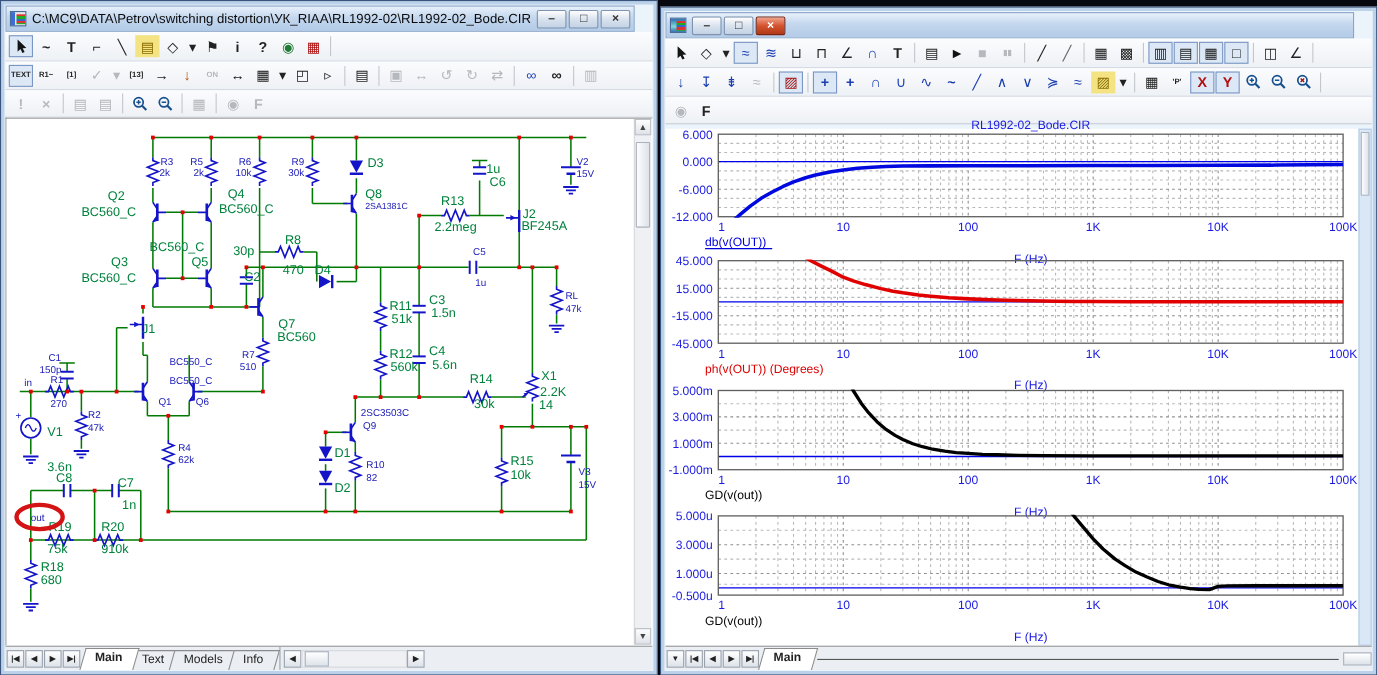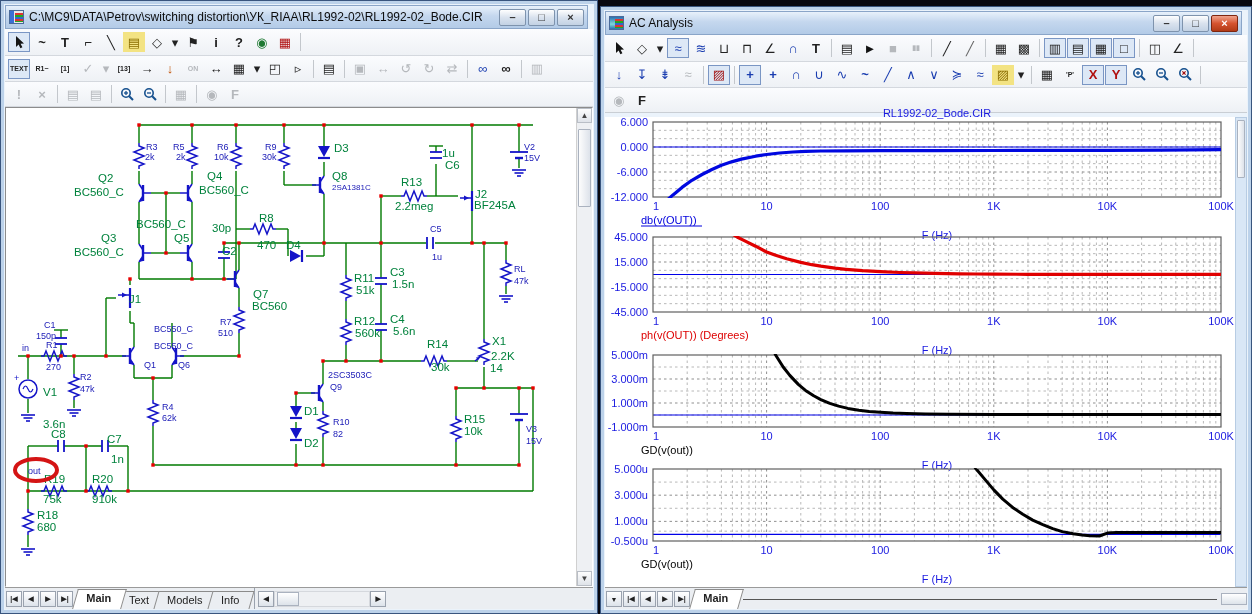--- a/index.html
+++ b/index.html
@@ -1,21 +1,21 @@
 <!DOCTYPE html>
 <html><head>
 <meta charset="utf-8">
 <style>
   html,body{margin:0;padding:0;background:#07070f;}
   *{box-sizing:border-box;font-family:"Liberation Sans",sans-serif;}
   .screen{position:relative;width:1252px;height:614px;background:#07070f;overflow:hidden;}
   .win{position:absolute;background:#ebf3fb;border:1px solid #39557e;box-shadow:inset 0 0 0 3px #bcd2ea;}
   .winL{left:0;top:0;width:598px;height:614px;}
   .winR{left:600px;top:6px;width:652px;height:608px;}
-  .titlebar{position:absolute;left:4px;right:9px;top:4px;height:24px;display:flex;align-items:center;
+  .titlebar{position:absolute;left:4px;right:20px;top:4px;height:24px;display:flex;align-items:center;
     background:linear-gradient(#e8f1fb,#c4d7ee 45%,#b3cbe7);border:1px solid #8aa5c8;padding:0 3px;gap:5px;}
   .title-text{font-size:12px;color:#0c0c0c;white-space:nowrap;overflow:hidden;flex:1;}
   .appicon{width:15px;height:14px;border:1px solid #4a6a9a;background:
     linear-gradient(90deg,#3b6fd4 0 4px,#e8e8e8 4px 100%);position:relative;}
   .appicon:after{content:"";position:absolute;left:5px;top:2px;width:8px;height:9px;
     background:repeating-linear-gradient(#d33 0 2px,#2a2 2px 4px,#36c 4px 6px);}
   .winbtns{display:flex;gap:2px;}
   .wbtn{width:27px;height:17px;border:1px solid #7e93ad;border-radius:2px;
     background:linear-gradient(#fefefe,#d9e2ee 50%,#c3d2e4);color:#333;font-size:11px;line-height:14px;
     text-align:center;font-weight:bold;}
@@ -543,21 +543,20 @@
             <div class="hthumb"></div>
           </div>
         <div class="nbtn">▶</div>
       </div>
     </div>
   </div>
 
   <div class="win winR">
     <div class="titlebar">
       <div class="appicon" style="background:linear-gradient(#2b6fb0,#7fd8d8 60%,#2b6fb0);"></div>
-      <div class="title-text">AC Analysis</div>
       <div class="winbtns" id="RwinBtns">
           <div class="wbtn">–</div>
           <div class="wbtn">□</div>
           <div class="wbtn close-active">×</div>
         </div>
     </div>
     <div class="tb tb-r1" id="Rrow1">
         <div class="it">
           <svg width="15" height="15" viewBox="0 0 15 15">
             <path d="M4 1 L4 12 L6.6 9.6 L8.4 13.2 L10.4 12.2 L8.6 8.8 L12 8.6 Z" fill="#141414"></path>

